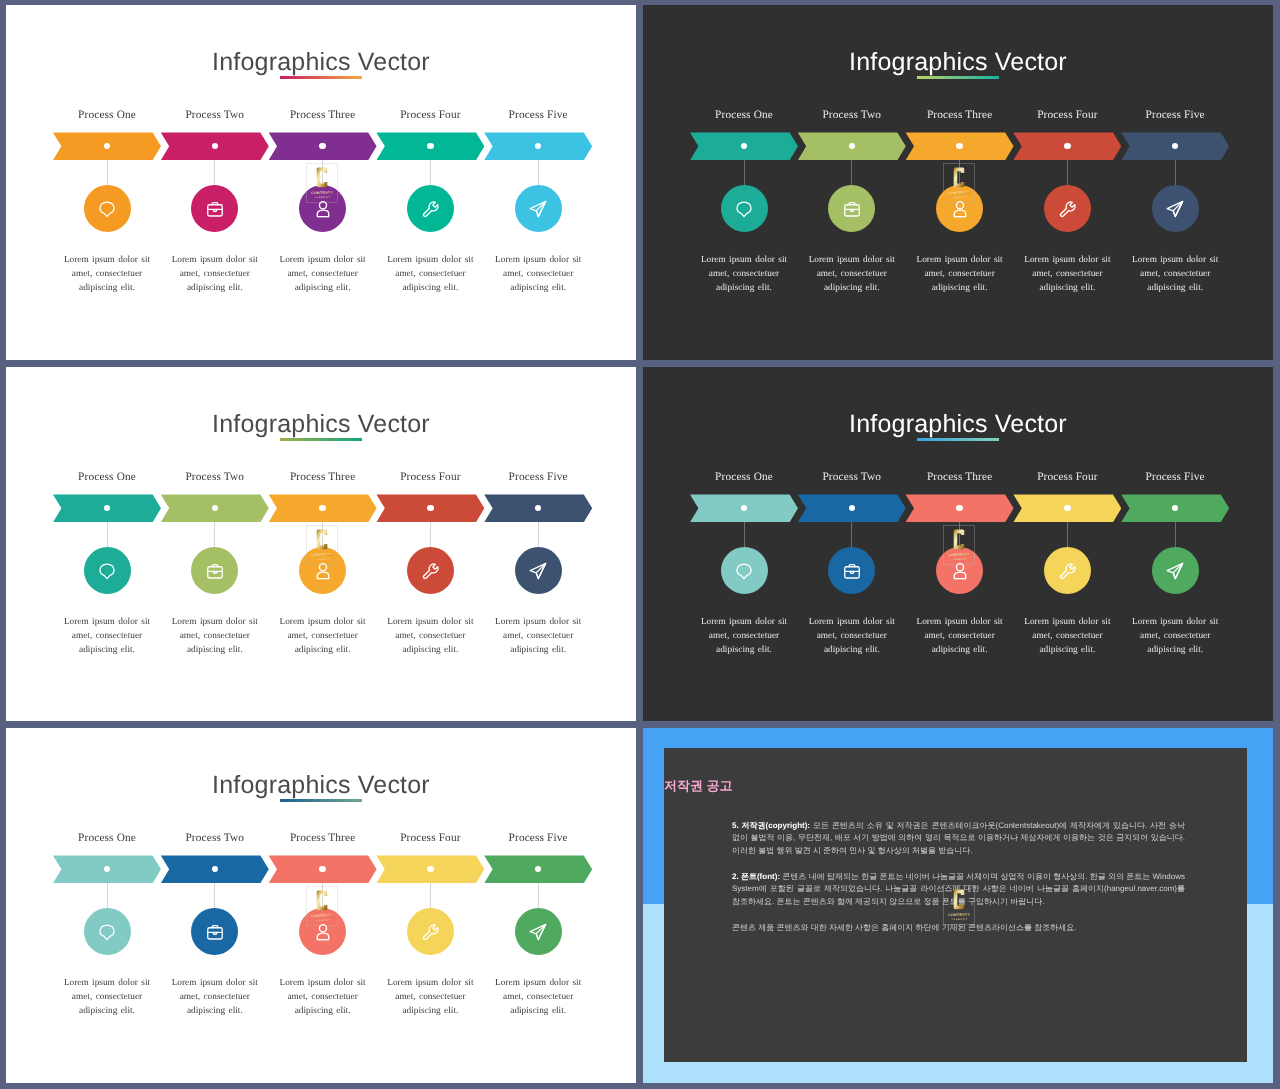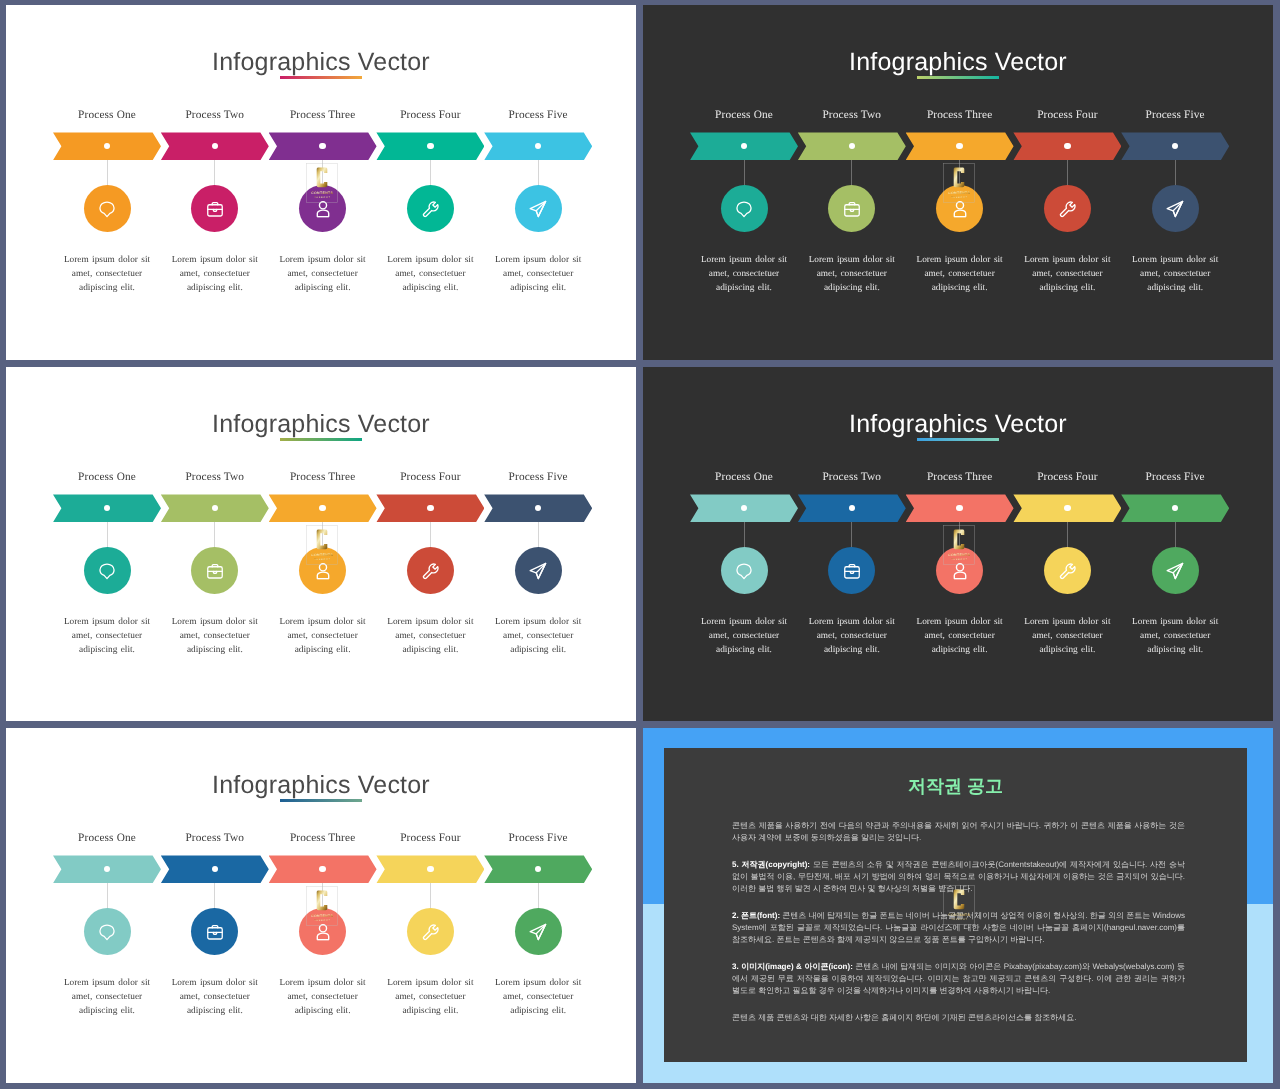--- a/index.html
+++ b/index.html
@@ -450,26 +450,24 @@
     </defs>
     <rect x="0.4" y="0.4" width="31.2" height="39.2" fill="none" stroke="#bdbdbd" stroke-width="0.55" opacity="0.55"></rect>
     <path d="M12.6 4.6 L19.4 4.6 C20.6 4.6 21.3 5.2 21.3 6.2 L21.3 9.9 L17.9 9.9 L17.9 8.9 C17.9 8.4 17.7 8.2 17.2 8.2 L14.3 8.2 L14.3 20.6 L17.2 20.6 C17.7 20.6 17.9 20.4 17.9 19.9 L17.9 18.9 L21.3 18.9 L21.3 22.6 C21.3 23.6 20.6 24.2 19.4 24.2 L12.6 24.2 C11.4 24.2 10.7 23.6 10.7 22.6 L10.7 6.2 C10.7 5.2 11.4 4.6 12.6 4.6 Z" fill="url(#gld315815820000000000005)"></path>
     <text x="16.2" y="30.6" font-family="Liberation Sans, sans-serif" font-size="3.5" font-weight="bold" letter-spacing="0.36" text-anchor="middle" fill="url(#gld315815820000000000005)">CONTENTS</text>
     <text x="16.5" y="35.3" font-family="Liberation Sans, sans-serif" font-size="2.6" letter-spacing="0.62" text-anchor="middle" fill="url(#gld315815820000000000005)">TAKEOUT</text>
   </svg></div>
     </div>
     <div class="slide" style="left: 643px; top: 728px; width: 630px; height: 355px; background: rgb(69, 162, 245);">
       <div style="position: absolute; left: 0px; top: 176px; width: 100%; height: 179px; background: rgb(175, 224, 251);"></div>
       <div style="position: absolute; left: 21px; top: 20px; width: 583px; height: 314px; background: rgb(60, 60, 60);">
-        <div style="position: absolute; left: 0px; right: 0px; top: 31px; text-align: center; font-size: 18px; font-weight: bold; color: #86efac; line-height: 14px;">저작권 공고</div>
+        <div style="position: absolute; left: 0px; right: 0px; top: 31px; text-align: left; font-size: 13px; font-weight: bold; color: #f9a8d4; line-height: 14px;">저작권 공고</div>
         <div style="position: absolute; left: 68px; top: 72px; width: 453px; color: rgb(211, 211, 211); font-size: 8px; line-height: 12.3px; text-align: justify;">
-          <p style="margin-bottom: 14.1px;"><span>콘텐츠 제품을 사용하기 전에 다음의 약관과 주의내용을 자세히 읽어 주시기 바랍니다. 귀하가 이 콘텐츠 제품을 사용하는 것은 사용자 계약에 보증에 동의하셨음을 알리는 것입니다.</span></p>
           <p style="margin-bottom: 14.1px;"><b style="color: rgb(255, 255, 255);">5. 저작권(copyright):</b><span> 모든 콘텐츠의 소유 및 저작권은 콘텐츠테이크아웃(Contentstakeout)에 제작자에게 있습니다. 사전 승낙 없이 불법적 이용, 무단전재, 배포 서기 방법에 의하여 영리 목적으로 이용하거나 제삼자에게 이용하는 것은 금지되어 있습니다. 이러한 불법 행위 발견 시 준하여 민사 및 형사상의 처벌을 받습니다.</span></p>
           <p style="margin-bottom: 14.1px;"><b style="color: rgb(255, 255, 255);">2. 폰트(font):</b><span> 콘텐츠 내에 탑재되는 한글 폰트는 네이버 나눔글꼴 서체이며 상업적 이용이 형사상의. 한글 외의 폰트는 Windows System에 포함된 글꼴로 제작되었습니다. 나눔글꼴 라이선스에 대한 사항은 네이버 나눔글꼴 홈페이지(hangeul.naver.com)를 참조하세요. 폰트는 콘텐츠와 함께 제공되지 않으므로 정품 폰트를 구입하시기 바랍니다.</span></p>
-          <p style="margin-bottom: 14.1px;"><b style="color: rgb(255, 255, 255);">3. 이미지(image) &amp; 아이콘(icon):</b><span> 콘텐츠 내에 탑재되는 이미지와 아이콘은 Pixabay(pixabay.com)와 Webalys(webalys.com) 등에서 제공된 무료 저작물을 이용하여 제작되었습니다. 이미지는 참고만 제공되고 콘텐츠의 구성한다. 이에 관한 권리는 귀하가 별도로 확인하고 필요할 경우 이것을 삭제하거나 이미지를 변경하여 사용하시기 바랍니다.</span></p>
           <p style="margin-bottom: 14.1px;"><span>콘텐츠 제품 콘텐츠와 대한 자세한 사항은 홈페이지 하단에 기재된 콘텐츠라이선스를 참조하세요.</span></p>
         </div>
         <div class="wm" style="left: 278.8px; top: 137.4px; width: 32px; height: 40px;">
   <svg width="32" height="40" viewBox="0 0 32 40">
     <defs>
       <linearGradient id="gld29481374" x1="0" y1="0" x2="0.9" y2="1">
         <stop offset="0" stop-color="#8a6a22"></stop>
         <stop offset="0.18" stop-color="#d9bb63"></stop>
         <stop offset="0.40" stop-color="#f6eec1"></stop>
         <stop offset="0.62" stop-color="#e3c87a"></stop>

